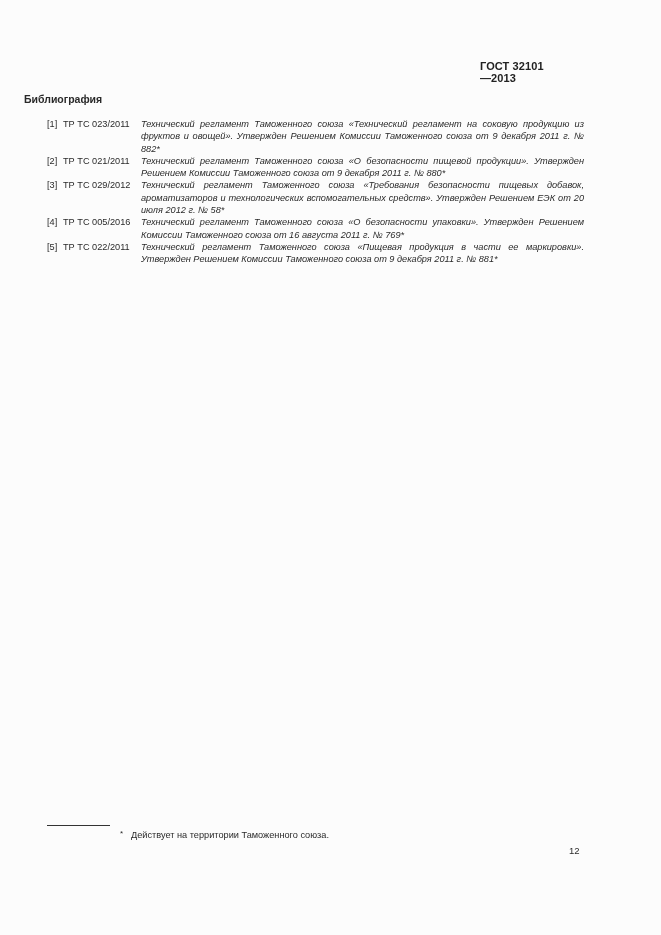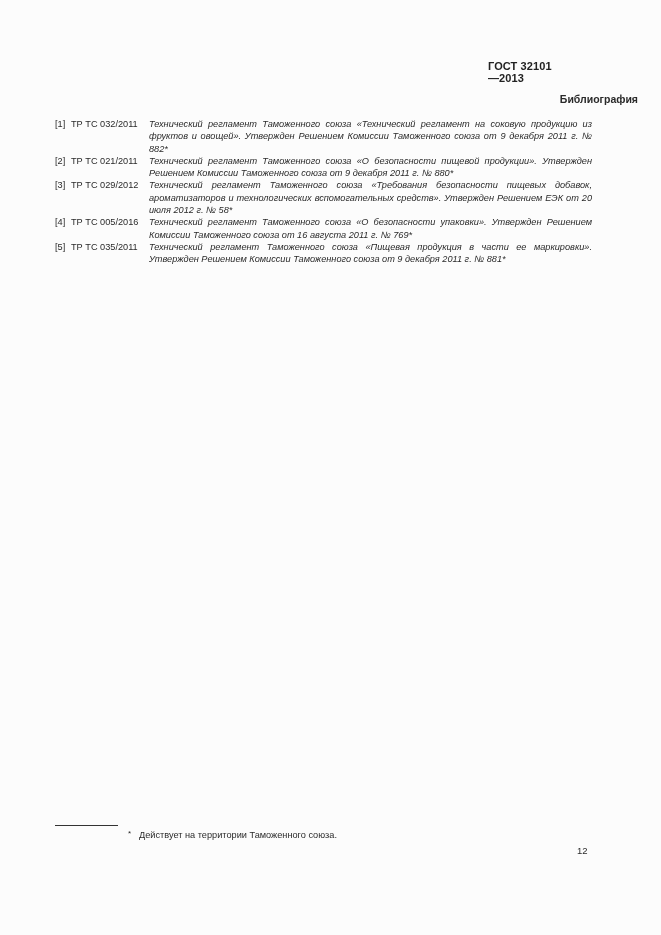--- a/index.html
+++ b/index.html
@@ -10,42 +10,43 @@
       width: 661px;
       height: 935px;
       background: #fcfcfc;
       position: relative;
       overflow: hidden;
       font-family: "Liberation Sans", sans-serif;
       color: #1e1e1e;
     }
     .page {
       position: absolute;
-      left: 8px; top: 0;
+      left: 0; top: 0;
       width: 552px;
       height: 935px;
     }
     .doc-header {
       position: absolute;
       left: 480px;
       top: 60px;
       font-size: 11px;
       font-weight: bold;
       color: #222;
       letter-spacing: 0.1px;
     }
     .bib-title {
       position: absolute;
       left: 0;
       width: 630px;
       top: 93px;
-      text-align: right;
+      text-align: left;
       font-size: 10.5px;
       font-weight: bold;
       color: #2a2a2a;
+      padding-left: 24px;
     }
     .bib-list {
       position: absolute;
       left: 47px;
       top: 118px;
       width: 537px;
       font-size: 9.2px;
       line-height: 12.3px;
       color: #2a2a2a;
     }
@@ -104,41 +105,41 @@
 
 <div class="page">
 
   <div class="doc-header">ГОСТ 32101—2013</div>
 
   <div class="bib-title">Библиография</div>
 
   <div class="bib-list">
     <div class="bib-item">
       <span class="bib-num">[1]</span>
-      <span class="bib-code">ТР ТС 032/2011</span>
+      <span class="bib-code">ТР ТС 023/2011</span>
       <span class="bib-text">Технический регламент Таможенного союза «Технический регламент на соковую продукцию из фруктов и овощей». Утвержден Решением Комиссии Таможенного союза от 9 декабря 2011 г. № 882*</span>
     </div>
     <div class="bib-item">
       <span class="bib-num">[2]</span>
       <span class="bib-code">ТР ТС 021/2011</span>
       <span class="bib-text">Технический регламент Таможенного союза «О безопасности пищевой продукции». Утвержден Решением Комиссии Таможенного союза от 9 декабря 2011 г. № 880*</span>
     </div>
     <div class="bib-item">
       <span class="bib-num">[3]</span>
       <span class="bib-code">ТР ТС 029/2012</span>
       <span class="bib-text">Технический регламент Таможенного союза «Требования безопасности пищевых добавок, ароматизаторов и технологических вспомогательных средств». Утвержден Решением ЕЭК от 20 июля 2012 г. № 58*</span>
     </div>
     <div class="bib-item">
       <span class="bib-num">[4]</span>
       <span class="bib-code">ТР ТС 005/2016</span>
       <span class="bib-text">Технический регламент Таможенного союза «О безопасности упаковки». Утвержден Решением Комиссии Таможенного союза от 16 августа 2011 г. № 769*</span>
     </div>
     <div class="bib-item">
       <span class="bib-num">[5]</span>
-      <span class="bib-code">ТР ТС 035/2011</span>
+      <span class="bib-code">ТР ТС 022/2011</span>
       <span class="bib-text">Технический регламент Таможенного союза «Пищевая продукция в части ее маркировки». Утвержден Решением Комиссии Таможенного союза от 9 декабря 2011 г. № 881*</span>
     </div>
   </div>
 
   <div class="footnote-rule"></div>
   <div class="footnote">
     <span class="mark">*</span><span>Действует на территории Таможенного союза.</span>
   </div>
 
   <div class="page-number">12</div>

